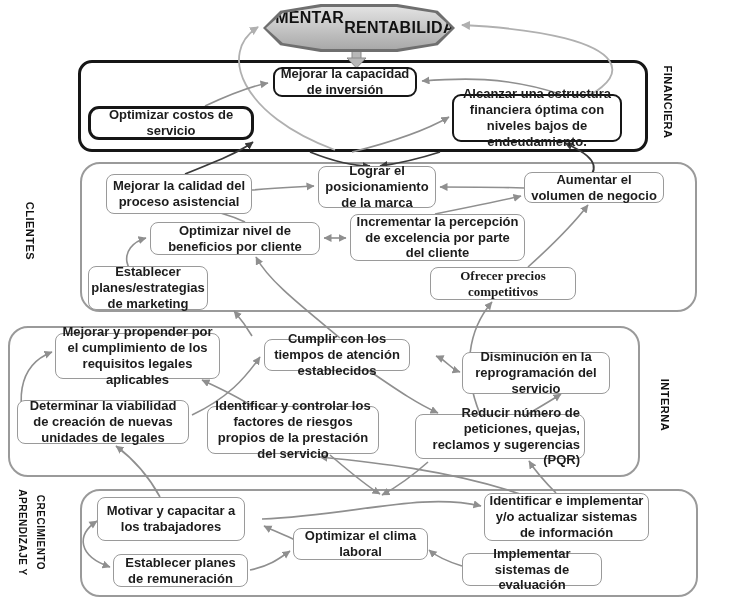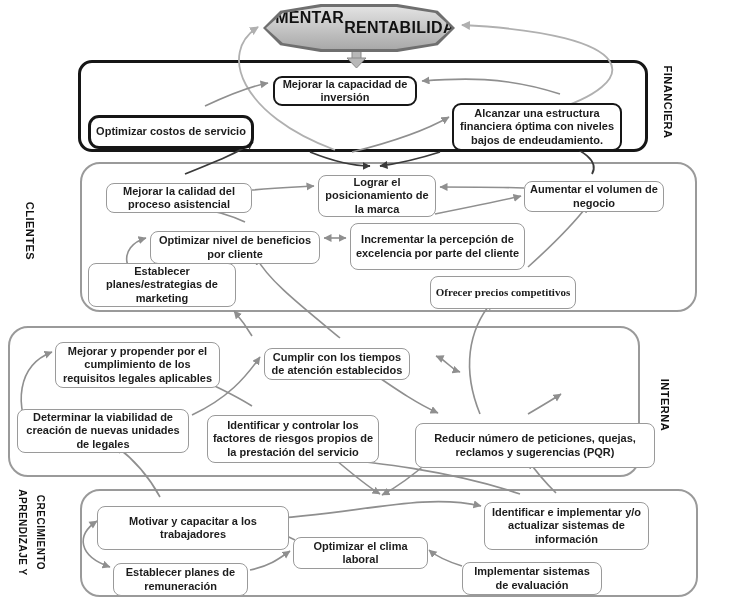--- a/index.html
+++ b/index.html
@@ -5,22 +5,22 @@
   html,body{margin:0;padding:0;background:#fff;}
   #stage{
     position:relative;width:729px;height:610px;background:#ffffff;overflow:hidden;
     font-family:"Liberation Sans", sans-serif;
   }
   .container{position:absolute;border:2px solid #9a9a9a;border-radius:20px;z-index:0;background:transparent;box-sizing:border-box;}
   .container.blackline{border:3px solid #161616;border-radius:14px;}
   .node{
     position:absolute;background:#ffffff;border:1.7px solid #9a9a9a;border-radius:8px;
     display:flex;align-items:center;justify-content:center;text-align:center;
-    font-weight:bold;font-size:11px;line-height:1.22;color:#1c1c1c;
-    padding:2px 4px;box-sizing:border-box;z-index:2;margin-top:9px;
+    font-weight:bold;font-size:13px;line-height:1.22;color:#1c1c1c;
+    padding:2px 4px;box-sizing:border-box;z-index:2;
   }
   .node.blackline{border:2.4px solid #161616;border-radius:9px;}
   .vlabel{
     position:absolute;font-weight:bold;font-size:11px;letter-spacing:.5px;color:#111;
     transform:rotate(90deg);white-space:nowrap;z-index:2;text-align:center;
   }
   #arrows{position:absolute;left:0;top:0;z-index:1;}
   #octagon-outer{
     position:absolute;left:263px;top:4px;width:192px;height:48px;z-index:2;
     clip-path:polygon(0% 50%,9% 14%,30% 0%,70% 0%,91% 14%,100% 50%,91% 86%,70% 100%,30% 100%,9% 86%);
@@ -110,38 +110,39 @@
   </div>
 
   <div class="container blackline" style="left:78px;top:60px;width:570px;height:92px;"></div>
   <div class="vlabel" style="left:623px;top:96px;width:90px;">FINANCIERA</div>
   <div class="node blackline" style="left:273px;top:67px;width:144px;height:30px;">Mejorar la capacidad de inversión</div>
   <div class="node blackline" style="left:88px;top:106px;width:166px;height:34px;border-width:3px;border-radius:11px;">Optimizar costos de servicio</div>
   <div class="node blackline" style="left:452px;top:94px;width:170px;height:48px;">Alcanzar una estructura financiera óptima con niveles bajos de endeudamiento.</div>
 
   <div class="container" style="left:80px;top:162px;width:617px;height:150px;"></div>
   <div class="vlabel" style="left:-5px;top:225px;width:70px;">CLIENTES</div>
-  <div class="node" style="left:106px;top:174px;width:146px;height:30px;">Mejorar la calidad del proceso asistencial</div>
+  <div class="node" style="left:106px;top:174px;width:146px;height:40px;">Mejorar la calidad del proceso asistencial</div>
   <div class="node" style="left:318px;top:166px;width:118px;height:42px;">Lograr el posicionamiento de la marca</div>
   <div class="node" style="left:524px;top:172px;width:140px;height:31px;">Aumentar el volumen de negocio</div>
   <div class="node" style="left:150px;top:222px;width:170px;height:33px;">Optimizar nivel de beneficios por cliente</div>
   <div class="node" style="left:350px;top:214px;width:175px;height:47px;">Incrementar la percepción de excelencia por parte del cliente</div>
-  <div class="node" style="left:88px;top:254px;width:148px;height:44px;">Establecer planes/estrategias de marketing</div>
+  <div class="node" style="left:88px;top:266px;width:120px;height:44px;">Establecer planes/estrategias de marketing</div>
   <div class="node" style="left:430px;top:267px;width:146px;height:33px;font-family:Liberation Serif, serif;">Ofrecer precios competitivos</div>
 
   <div class="container" style="left:8px;top:326px;width:632px;height:151px;"></div>
   <div class="vlabel" style="left:630px;top:399px;width:70px;">INTERNA</div>
   <div class="node" style="left:55px;top:333px;width:165px;height:46px;">Mejorar y propender por el cumplimiento de los requisitos legales aplicables</div>
   <div class="node" style="left:264px;top:339px;width:146px;height:32px;">Cumplir con los tiempos de atención establecidos</div>
+  <div class="node" style="left:462px;top:352px;width:148px;height:42px;">Disminución en la reprogramación del servicio</div>
   <div class="node" style="left:17px;top:400px;width:172px;height:44px;">Determinar la viabilidad de creación de nuevas unidades de legales</div>
   <div class="node" style="left:207px;top:406px;width:172px;height:48px;">Identificar y controlar los factores de riesgos propios de la prestación del servicio</div>
-  <div class="node" style="left:415px;top:414px;width:240px;height:45px;">Reducir número de peticiones, quejas, reclamos y sugerencias (PQR)</div>
+  <div class="node" style="left:415px;top:414px;width:170px;height:45px;text-align:right;">Reducir número de peticiones, quejas, reclamos y sugerencias (PQR)</div>
 
   <div class="container" style="left:80px;top:489px;width:618px;height:108px;"></div>
   <div class="vlabel" style="left:-33px;top:527px;width:110px;font-size:10px;">APRENDIZAJE Y</div>
   <div class="vlabel" style="left:-15px;top:527px;width:110px;font-size:10px;">CRECIMIENTO</div>
-  <div class="node" style="left:97px;top:497px;width:192px;height:44px;">Motivar y capacitar a los trabajadores</div>
+  <div class="node" style="left:97px;top:497px;width:148px;height:44px;">Motivar y capacitar a los trabajadores</div>
   <div class="node" style="left:113px;top:554px;width:135px;height:33px;">Establecer planes de remuneración</div>
   <div class="node" style="left:293px;top:528px;width:135px;height:32px;">Optimizar el clima laboral</div>
   <div class="node" style="left:462px;top:553px;width:140px;height:33px;">Implementar sistemas de evaluación</div>
   <div class="node" style="left:484px;top:493px;width:165px;height:48px;">Identificar e implementar y/o actualizar sistemas de información</div>
 
 </div>
 
 </body></html>

